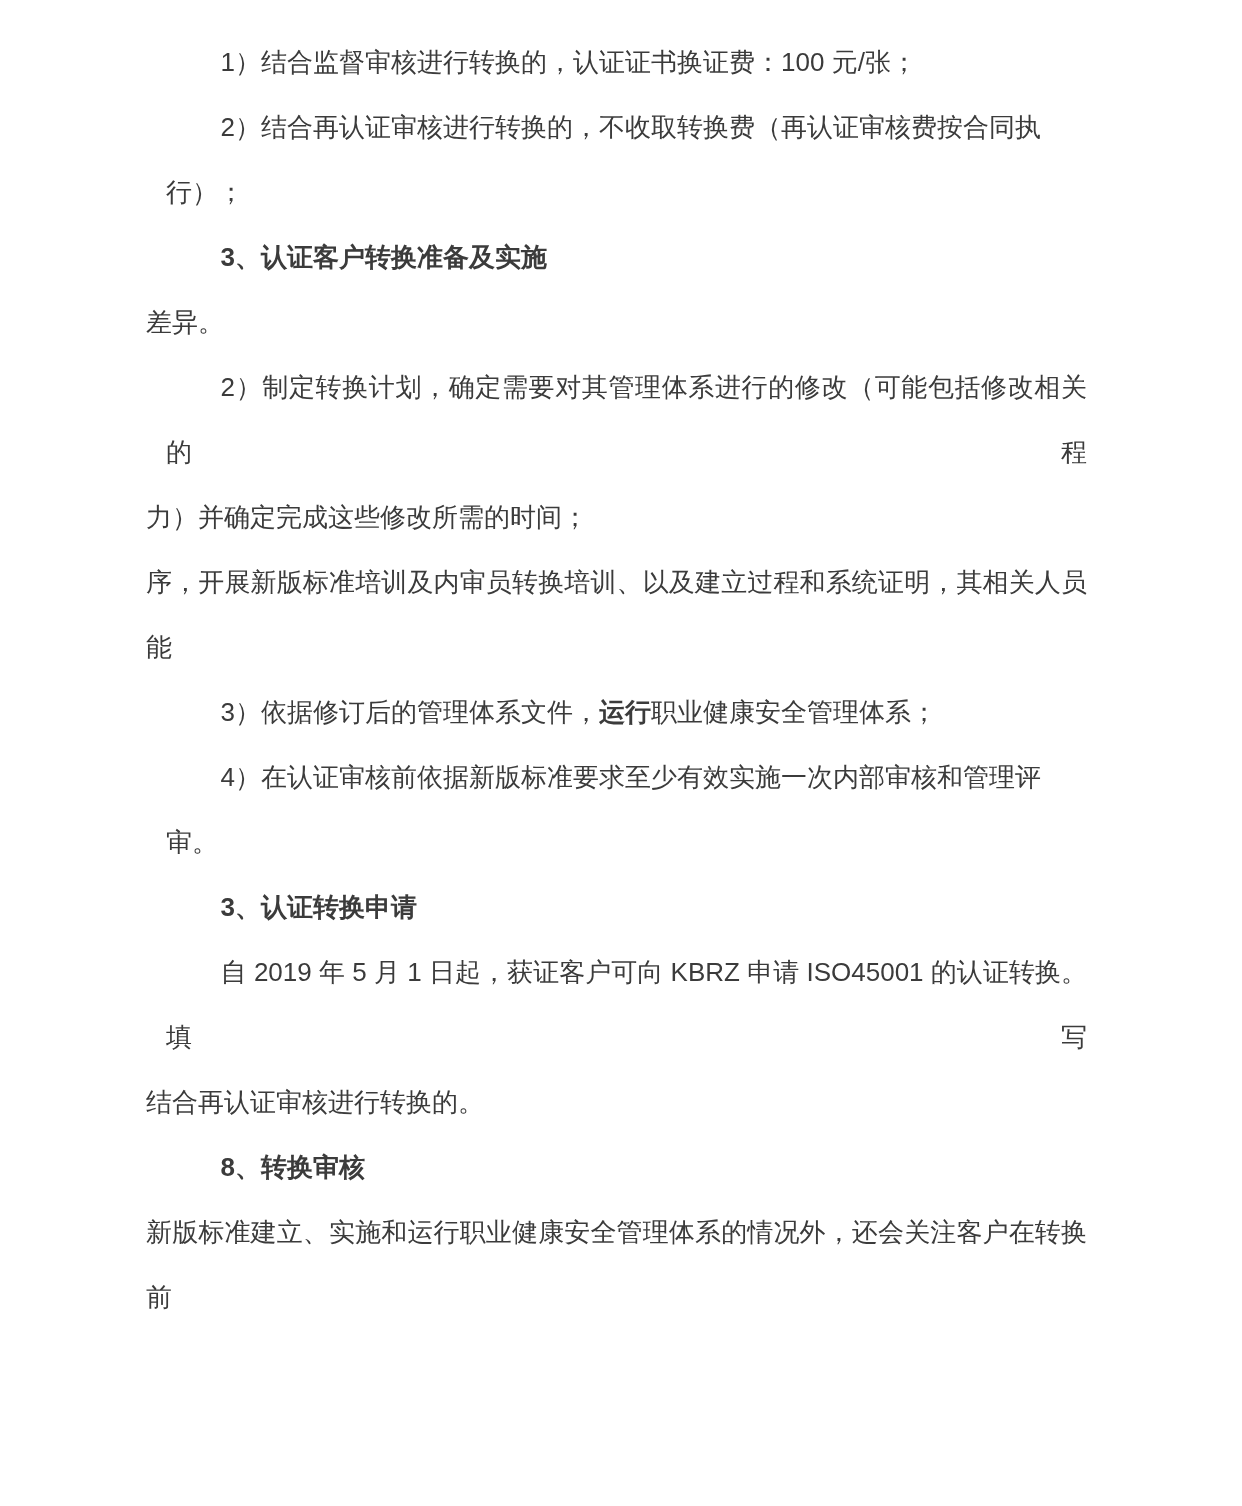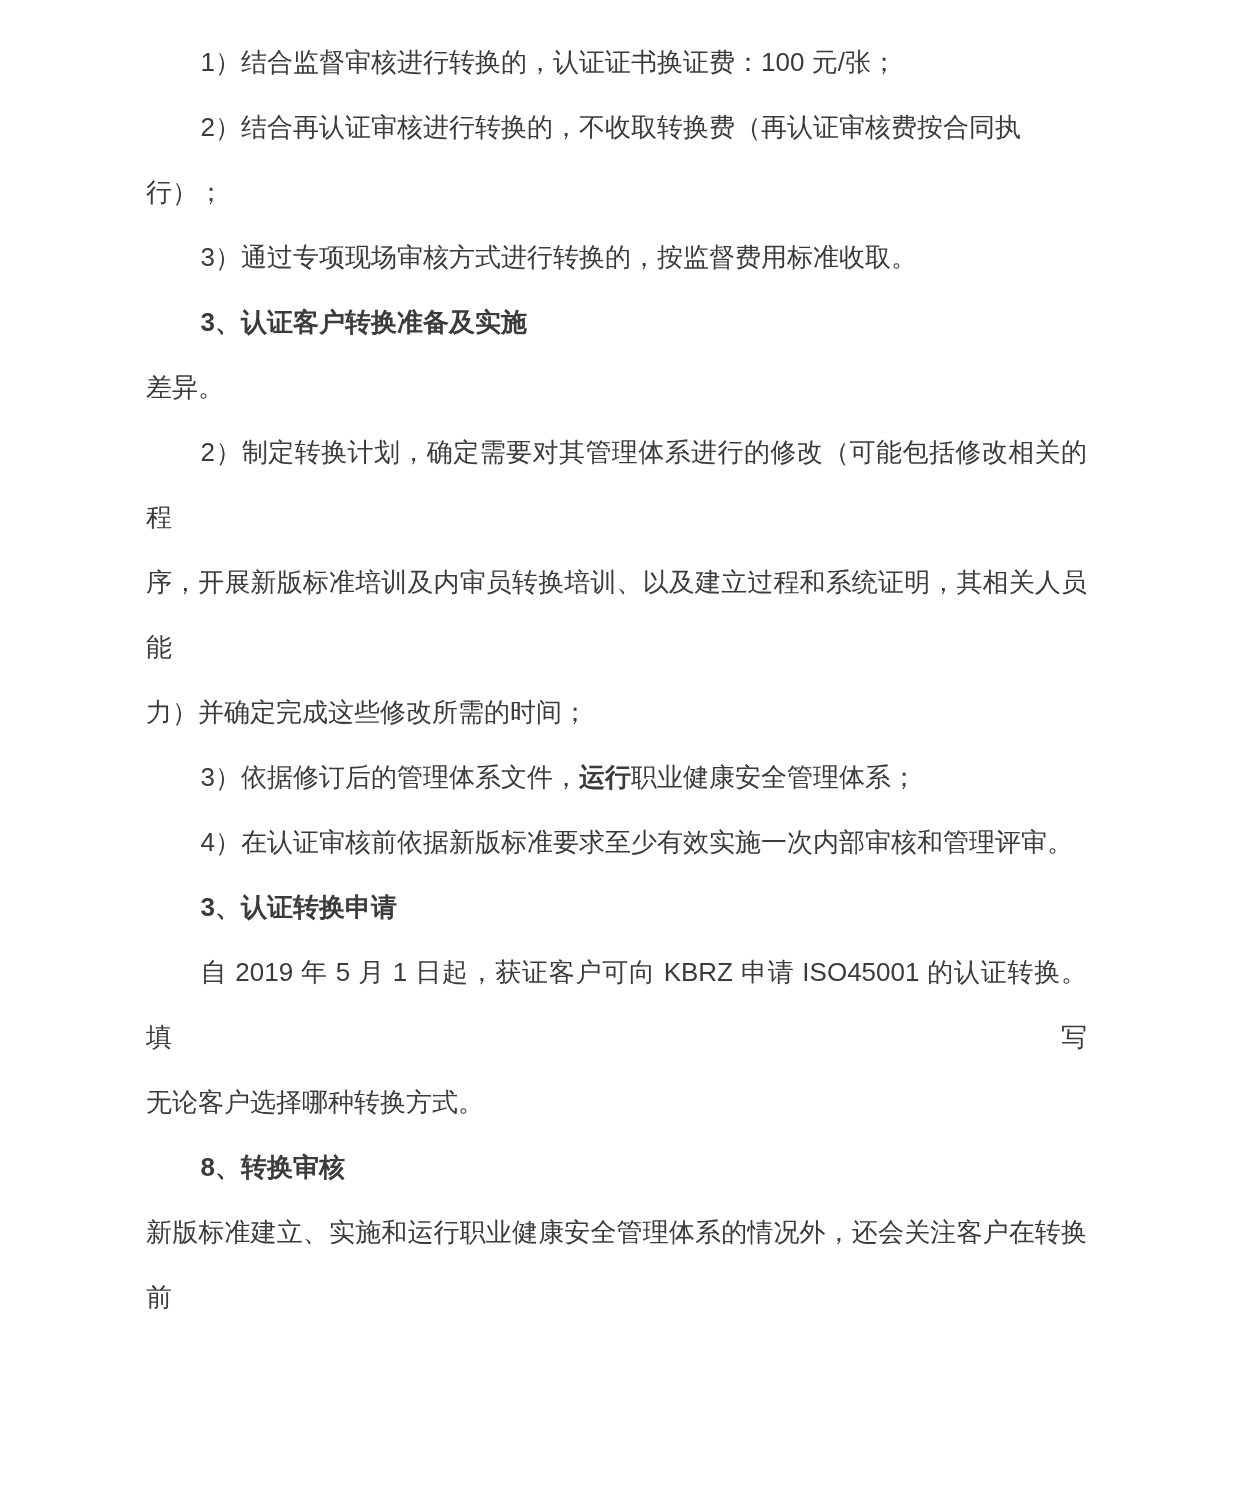--- a/index.html
+++ b/index.html
@@ -15,72 +15,69 @@
     left: 146px;
     top: 30px;
     width: 941px;
     color: #3b3b3b;
     font-size: 26px;
     line-height: 65px;
   }
   .para { margin: 0; }
   .ln { display: block; white-space: normal; }
   
-  .in { text-indent: 2.1em; }
+  .in { text-indent: 2.1em; margin-left: 20px; }
   
   .jy { text-align: justify; text-align-last: justify; }
   .hd { font-weight: bold; }
   .b  { font-weight: bold; }
 </style>
 </head>
 <body>
 
 <div class="doc">
 
   <p class="para">
     <span class="ln in">1）结合监督审核进行转换的，认证证书换证费：100 元/张；</span>
   </p>
 
   <p class="para">
     <span class="ln in">2）结合再认证审核进行转换的，不收取转换费（再认证审核费按合同执行）；</span>
   </p>
 
-  <p class="para">
-    <span class="ln in">3）通过专项现场审核方式进行转换的，按监督费用标准收取。</span>
-  </p>
 
   <p class="para hd">
     <span class="ln in">3、认证客户转换准备及实施</span>
   </p>
 
   <p class="para">
     <span class="ln">差异。</span>
   </p>
 
   <p class="para">
     <span class="ln in jy">2）制定转换计划，确定需要对其管理体系进行的修改（可能包括修改相关的程</span>
+    <span class="ln">力）并确定完成这些修改所需的时间；</span>
     <span class="ln jy">序，开展新版标准培训及内审员转换培训、以及建立过程和系统证明，其相关人员能</span>
-    <span class="ln">力）并确定完成这些修改所需的时间；</span>
   </p>
 
   <p class="para">
     <span class="ln in"><span>3）依据修订后的管理体系文件，</span><span class="b">运行</span><span>职业健康安全管理体系；</span></span>
   </p>
 
   <p class="para">
     <span class="ln in">4）在认证审核前依据新版标准要求至少有效实施一次内部审核和管理评审。</span>
   </p>
 
   <p class="para hd">
     <span class="ln in">3、认证转换申请</span>
   </p>
 
   <p class="para">
     <span class="ln in jy">自 2019 年 5 月 1 日起，获证客户可向 KBRZ 申请 ISO45001 的认证转换。填写</span>
-    <span class="ln">无论客户选择哪种转换方式。</span>
+    <span class="ln">结合再认证审核进行转换的。</span>
   </p>
 
   <p class="para hd">
     <span class="ln in">8、转换审核</span>
   </p>
 
   <p class="para">
     <span class="ln jy">新版标准建立、实施和运行职业健康安全管理体系的情况外，还会关注客户在转换前</span>
 
   </p>

